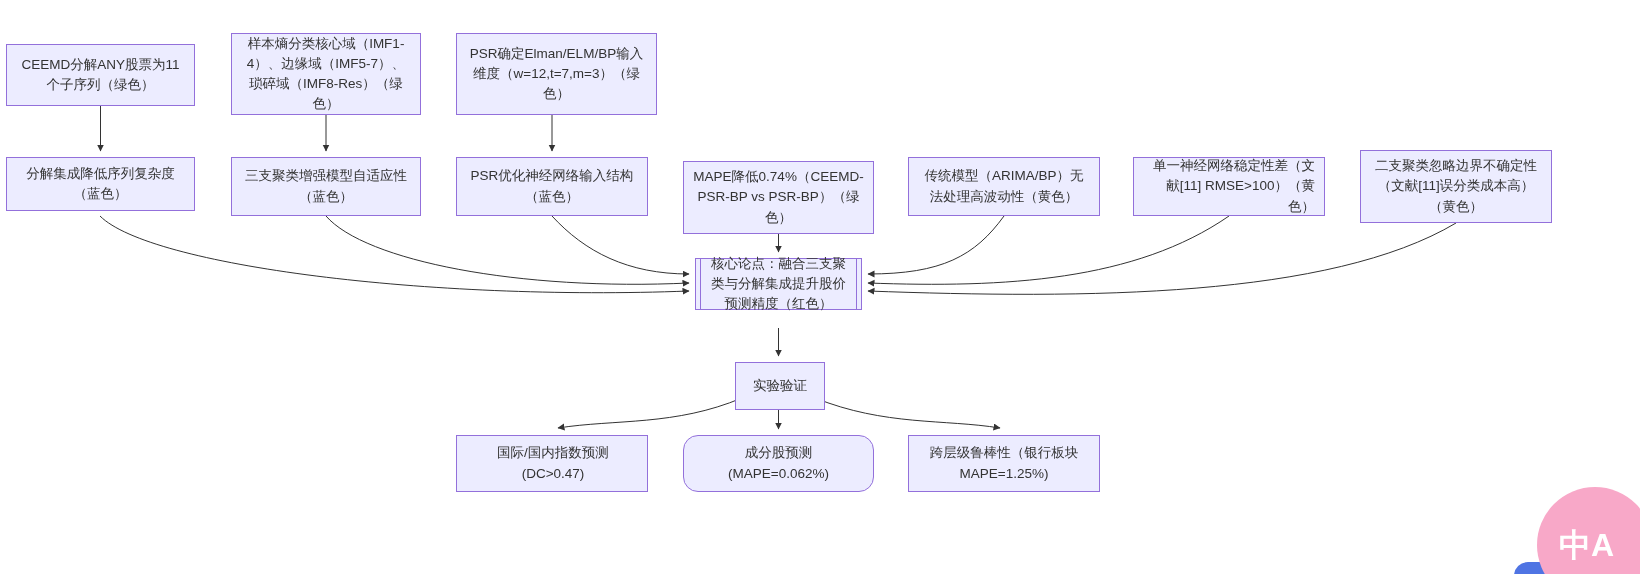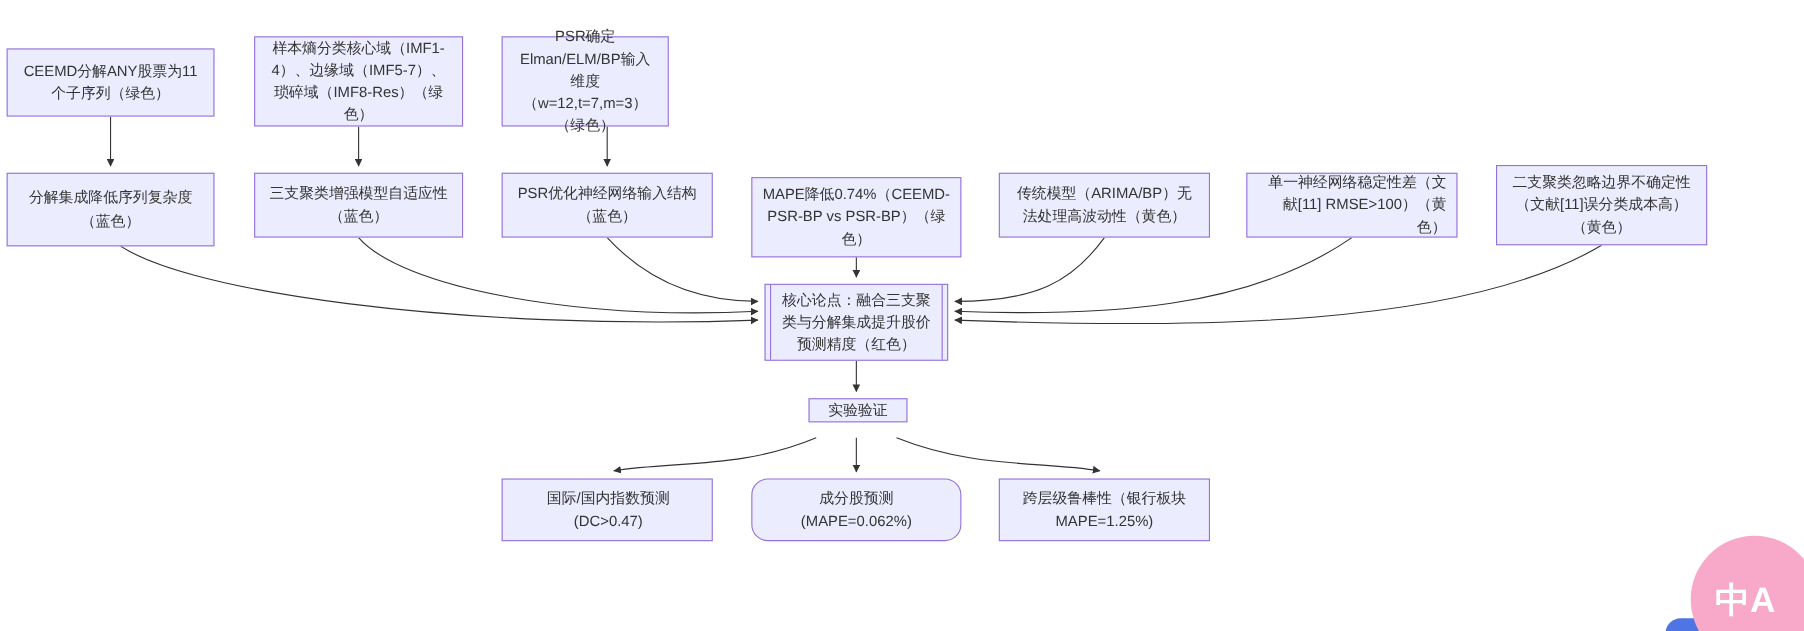--- a/index.html
+++ b/index.html
@@ -27,39 +27,39 @@
     font-size:13.5px;
     line-height:1.5;
     display:flex;align-items:center;justify-content:center;
     text-align:center;
     padding:5px 9px;
     box-sizing:border-box;
   }
   
   .node-ceemd     {left:6px;   top:44px;  width:189px; height:62px;}
   .node-entropy   {left:231px; top:33px;  width:190px; height:82px;}
-  .node-psr-dim   {left:456px; top:33px;  width:152px; height:82px;}
+  .node-psr-dim   {left:456px; top:33px;  width:201px; height:82px;}
   
-  .node-decomp    {left:6px;   top:157px; width:189px; height:67px;}
+  .node-decomp    {left:6px;   top:157px; width:189px; height:54px;}
   .node-threeway  {left:231px; top:157px; width:190px; height:59px;}
   .node-psr-opt   {left:456px; top:157px; width:192px; height:59px;}
   .node-mape      {left:683px; top:150px; width:191px; height:73px;margin-top:11px;}
   .node-trad      {left:908px; top:157px; width:192px; height:59px;}
   .node-singlenn  {left:1133px;top:157px; width:192px; height:59px;text-align:right;}
   .node-twoway    {left:1360px;top:150px; width:192px; height:73px;}
   
-  .node-core      {left:695px; top:258px; width:167px; height:70px; padding:5px 12px;}
+  .node-core      {left:695px; top:258px; width:167px; height:52px; padding:5px 12px;}
   .node-core::before,.node-core::after{
     content:"";position:absolute;top:0;bottom:0;width:0;
     border-left:1px solid var(--node-border);
   }
   .node-core::before{left:4px;}
   .node-core::after{right:4px;}
   
-  .node-exp       {left:735px; top:362px; width:90px;  height:22px;}
+  .node-exp       {left:735px; top:362px; width:90px;  height:48px;}
   .node-index     {left:456px; top:435px; width:192px; height:57px;padding-left:11px;}
   .node-comp      {left:683px; top:435px; width:191px; height:57px;border-radius:15px;}
   .node-robust    {left:908px; top:435px; width:192px; height:57px;}
 
   
   .widget-translate{
     position:absolute;left:1537px;top:487px;width:116px;height:116px;
     border-radius:50%;
     background:var(--widget-pink);
     color:#ffffff;

